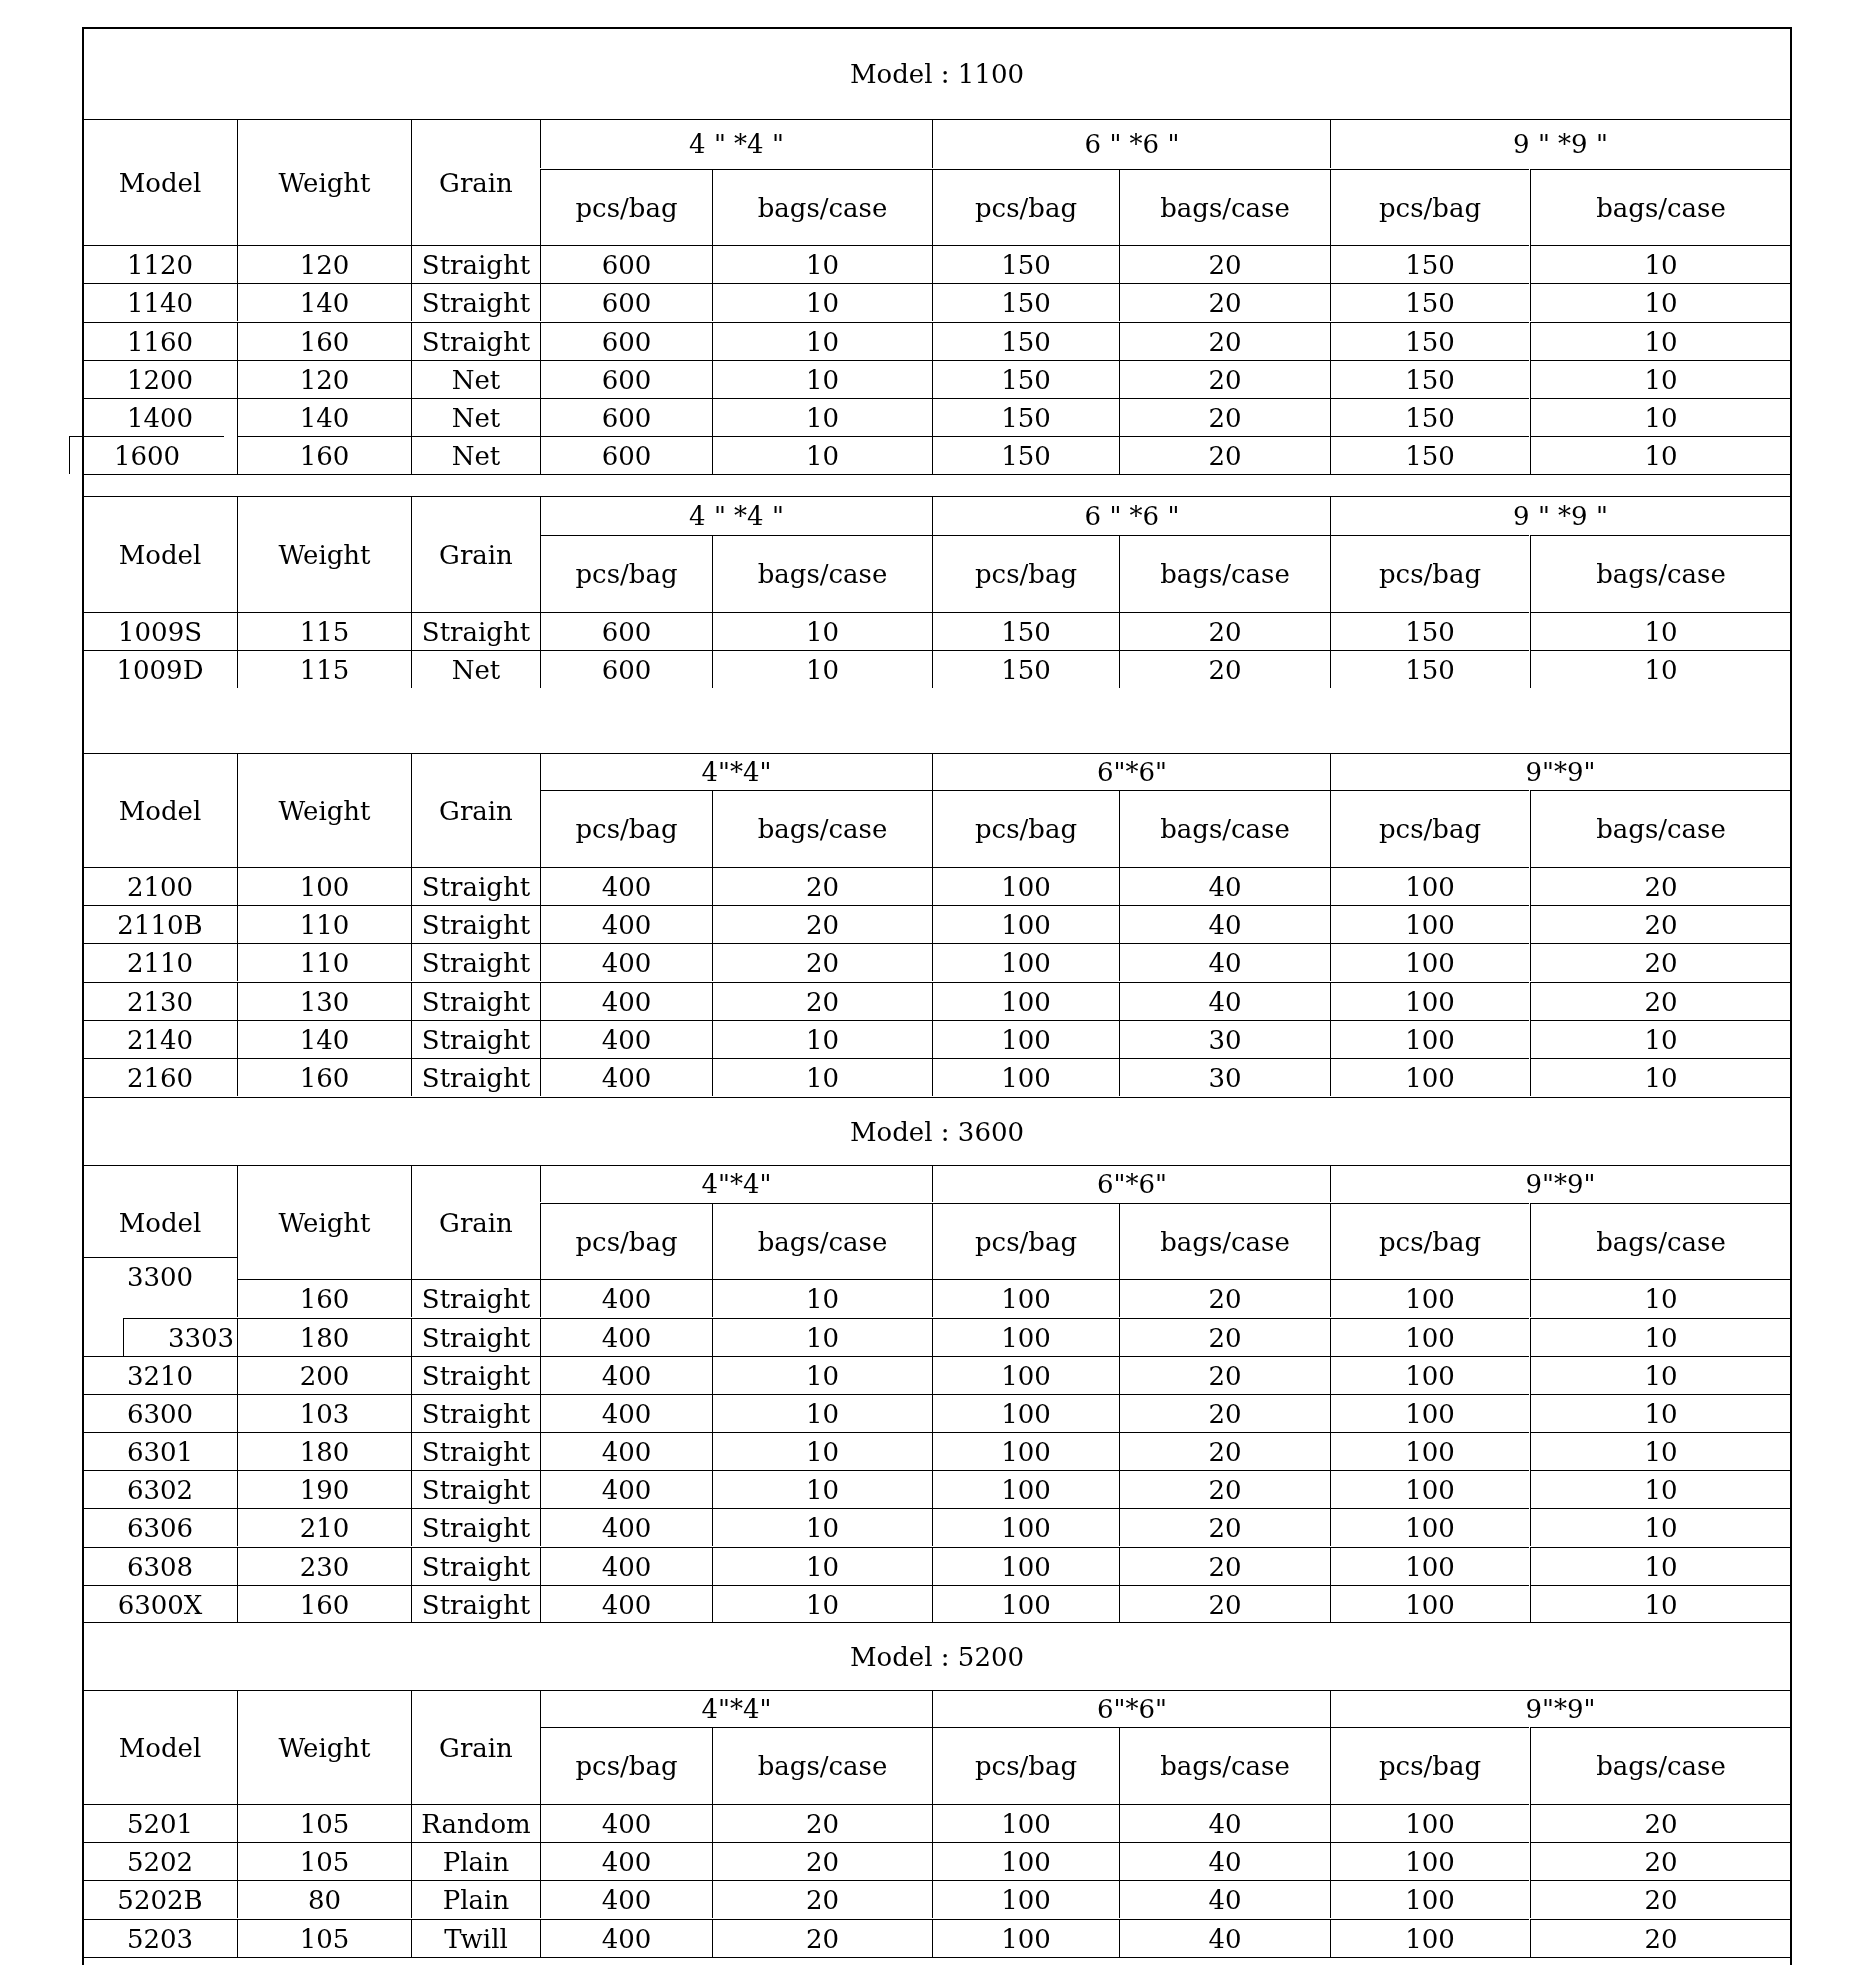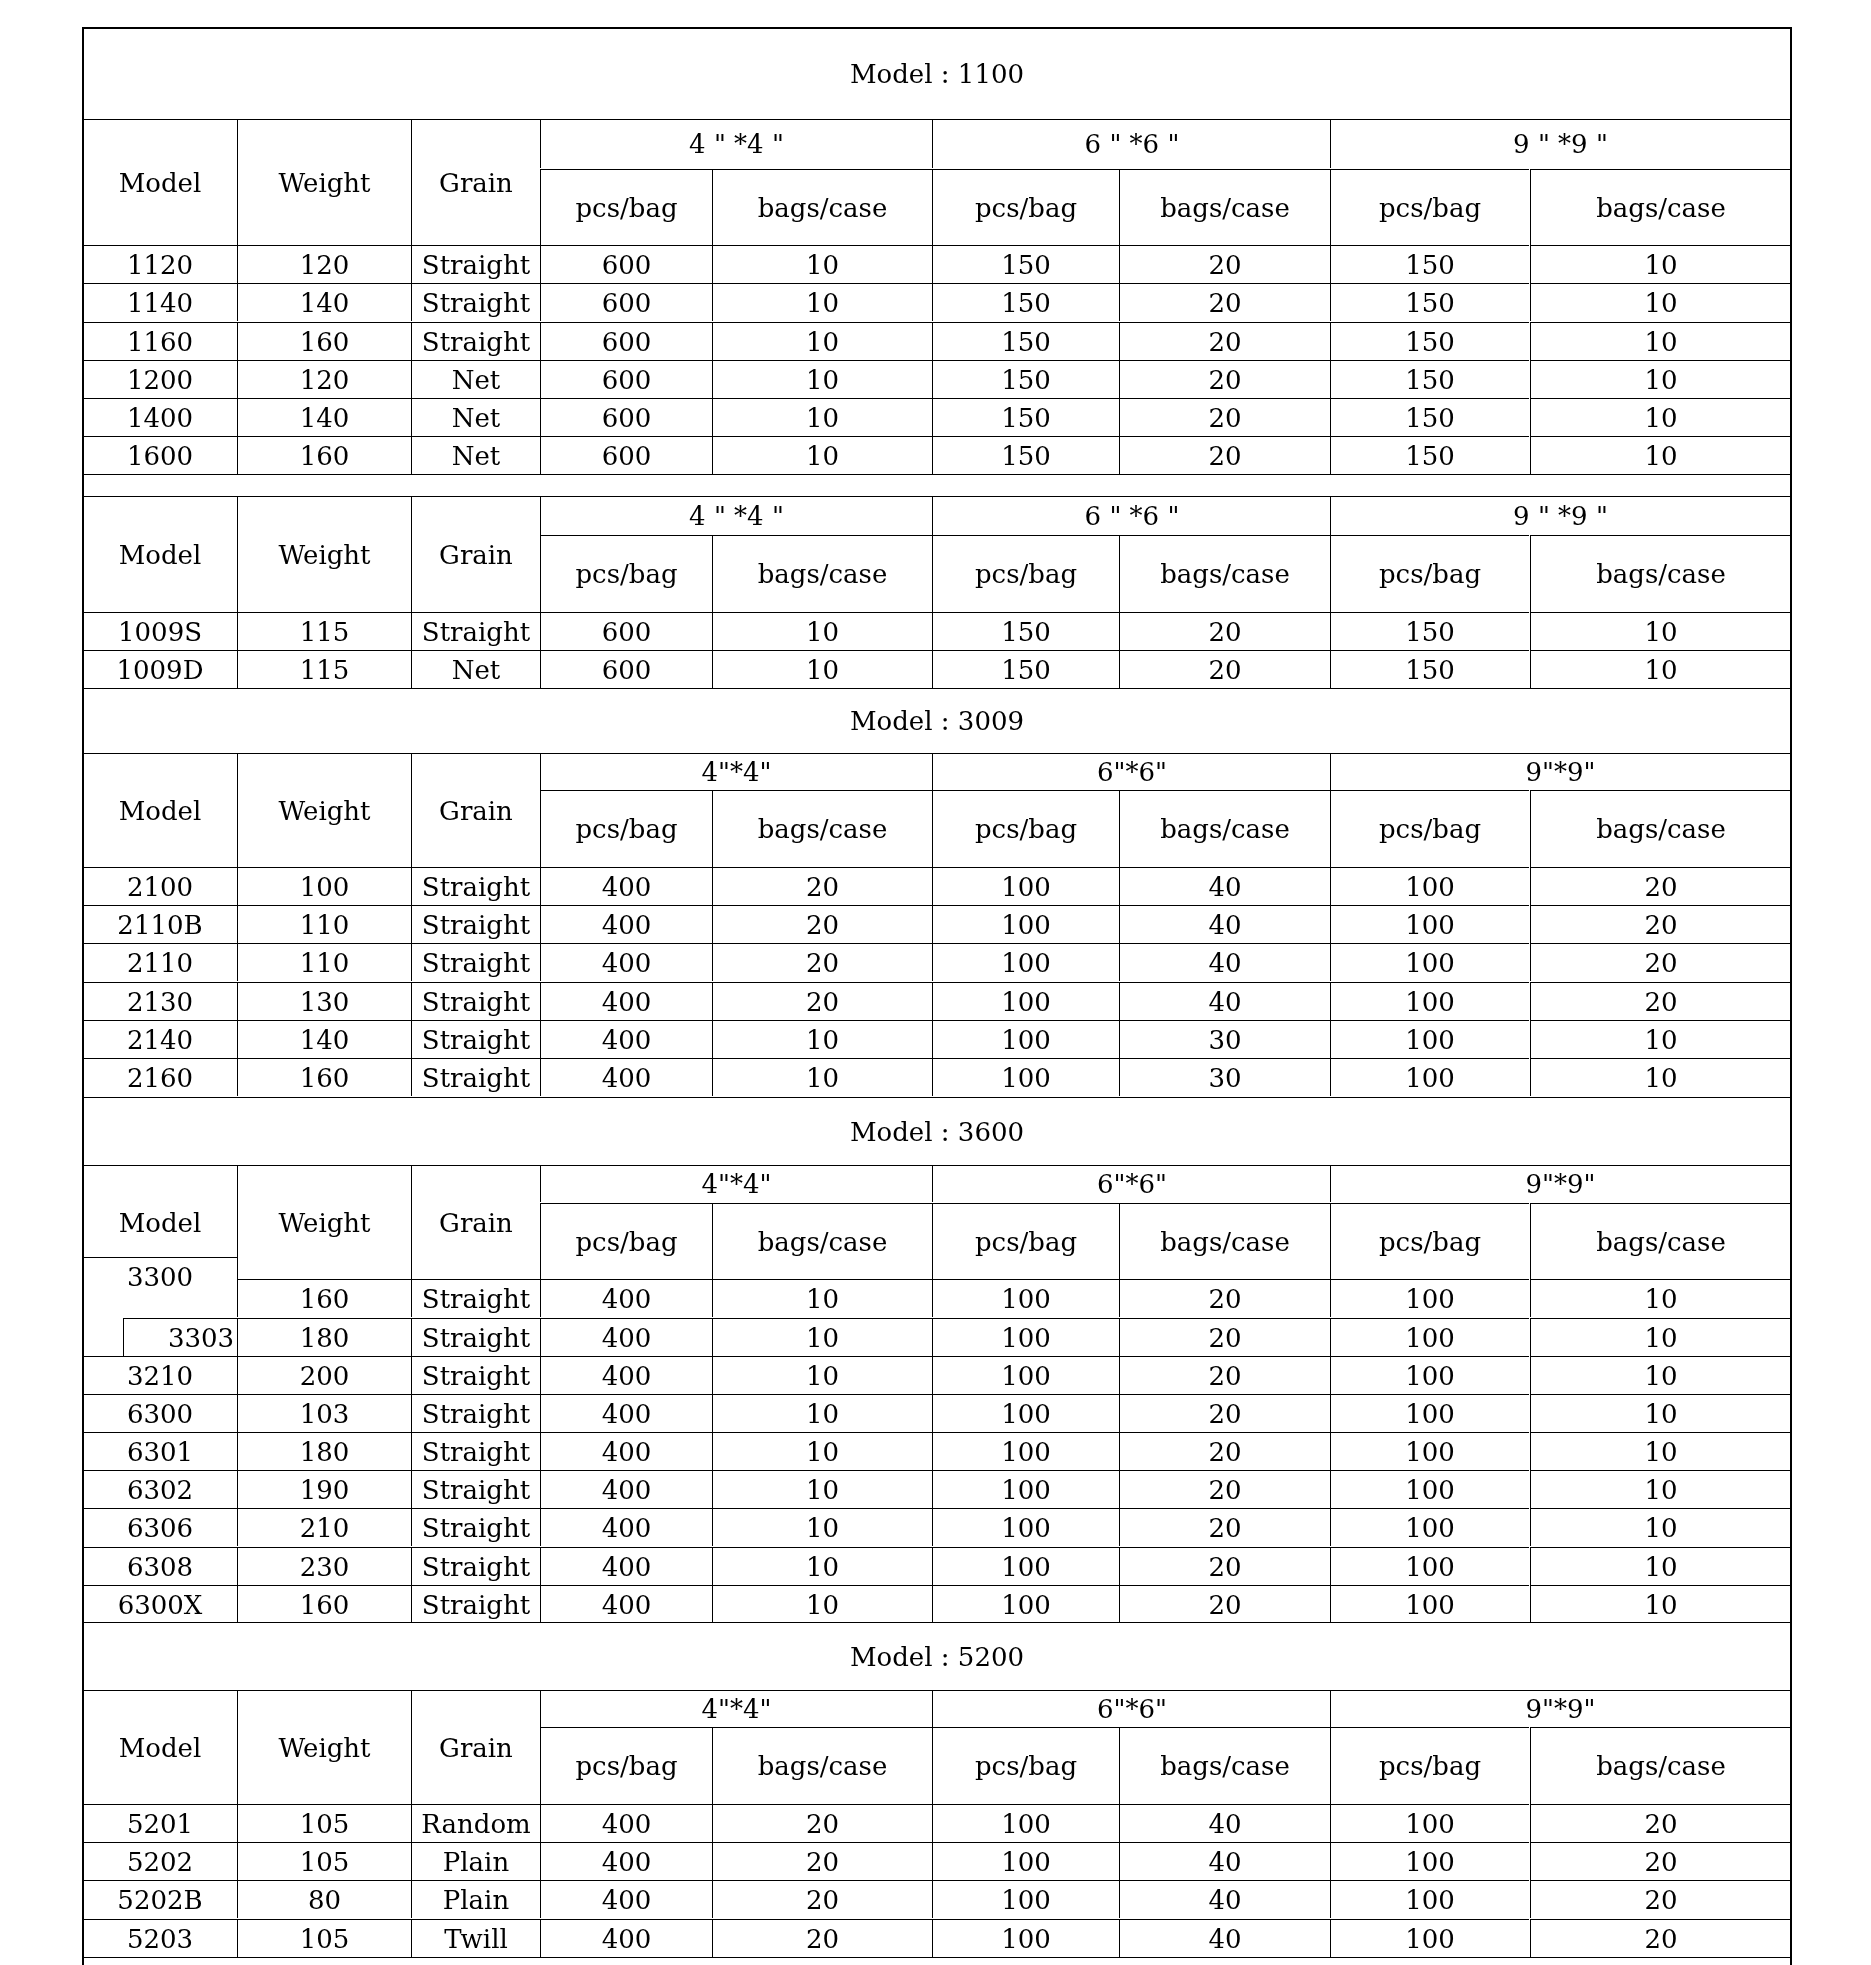--- a/index.html
+++ b/index.html
@@ -67,21 +67,21 @@
     <div class="cell" style="left: 1530px; top: 360px; width: 261px; height: 38px;">10</div>
     <div class="cell" style="left: 82px; top: 398px; width: 155px; height: 38px;">1400</div>
     <div class="cell" style="left: 237px; top: 398px; width: 174px; height: 38px;">140</div>
     <div class="cell" style="left: 411px; top: 398px; width: 129px; height: 38px;">Net</div>
     <div class="cell" style="left: 540px; top: 398px; width: 172px; height: 38px;">600</div>
     <div class="cell" style="left: 712px; top: 398px; width: 220px; height: 38px;">10</div>
     <div class="cell" style="left: 932px; top: 398px; width: 187px; height: 38px;">150</div>
     <div class="cell" style="left: 1119px; top: 398px; width: 211px; height: 38px;">20</div>
     <div class="cell" style="left: 1330px; top: 398px; width: 199px; height: 38px;">150</div>
     <div class="cell" style="left: 1530px; top: 398px; width: 261px; height: 38px;">10</div>
-    <div class="cell" style="left: 82px; top: 436px; width: 155px; height: 38px;">1600</div>
+    <div class="cell" style="left: 69px; top: 436px; width: 155px; height: 38px;">1600</div>
     <div class="cell" style="left: 237px; top: 436px; width: 174px; height: 38px;">160</div>
     <div class="cell" style="left: 411px; top: 436px; width: 129px; height: 38px;">Net</div>
     <div class="cell" style="left: 540px; top: 436px; width: 172px; height: 38px;">600</div>
     <div class="cell" style="left: 712px; top: 436px; width: 220px; height: 38px;">10</div>
     <div class="cell" style="left: 932px; top: 436px; width: 187px; height: 38px;">150</div>
     <div class="cell" style="left: 1119px; top: 436px; width: 211px; height: 38px;">20</div>
     <div class="cell" style="left: 1330px; top: 436px; width: 199px; height: 38px;">150</div>
     <div class="cell" style="left: 1530px; top: 436px; width: 261px; height: 38px;">10</div>
     <div class="cell title" style="left: 82px; top: 474px; width: 1709px; height: 22px;"></div>
     <div class="cell" style="left: 82px; top: 496px; width: 155px; height: 116px;">Model</div>
@@ -107,21 +107,20 @@
     <div class="cell" style="left: 1530px; top: 612px; width: 261px; height: 38px;">10</div>
     <div class="cell" style="left: 82px; top: 650px; width: 155px; height: 38px;">1009D</div>
     <div class="cell" style="left: 237px; top: 650px; width: 174px; height: 38px;">115</div>
     <div class="cell" style="left: 411px; top: 650px; width: 129px; height: 38px;">Net</div>
     <div class="cell" style="left: 540px; top: 650px; width: 172px; height: 38px;">600</div>
     <div class="cell" style="left: 712px; top: 650px; width: 220px; height: 38px;">10</div>
     <div class="cell" style="left: 932px; top: 650px; width: 187px; height: 38px;">150</div>
     <div class="cell" style="left: 1119px; top: 650px; width: 211px; height: 38px;">20</div>
     <div class="cell" style="left: 1330px; top: 650px; width: 199px; height: 38px;">150</div>
     <div class="cell" style="left: 1530px; top: 650px; width: 261px; height: 38px;">10</div>
-    <div class="cell title" style="left: 82px; top: 688px; width: 1709px; height: 65px;">Model : 3009</div>
     <div class="cell" style="left: 82px; top: 753px; width: 155px; height: 114px;">Model</div>
     <div class="cell" style="left: 237px; top: 753px; width: 174px; height: 114px;">Weight</div>
     <div class="cell" style="left: 411px; top: 753px; width: 129px; height: 114px;">Grain</div>
     <div class="cell" style="left: 540px; top: 753px; width: 392px; height: 37px;">4"*4"</div>
     <div class="cell" style="left: 540px; top: 790px; width: 172px; height: 77px;">pcs/bag</div>
     <div class="cell" style="left: 712px; top: 790px; width: 220px; height: 77px;">bags/case</div>
     <div class="cell" style="left: 932px; top: 753px; width: 399px; height: 37px;">6"*6"</div>
     <div class="cell" style="left: 932px; top: 790px; width: 187px; height: 77px;">pcs/bag</div>
     <div class="cell" style="left: 1119px; top: 790px; width: 211px; height: 77px;">bags/case</div>
     <div class="cell" style="left: 1330px; top: 753px; width: 460px; height: 37px;">9"*9"</div>

